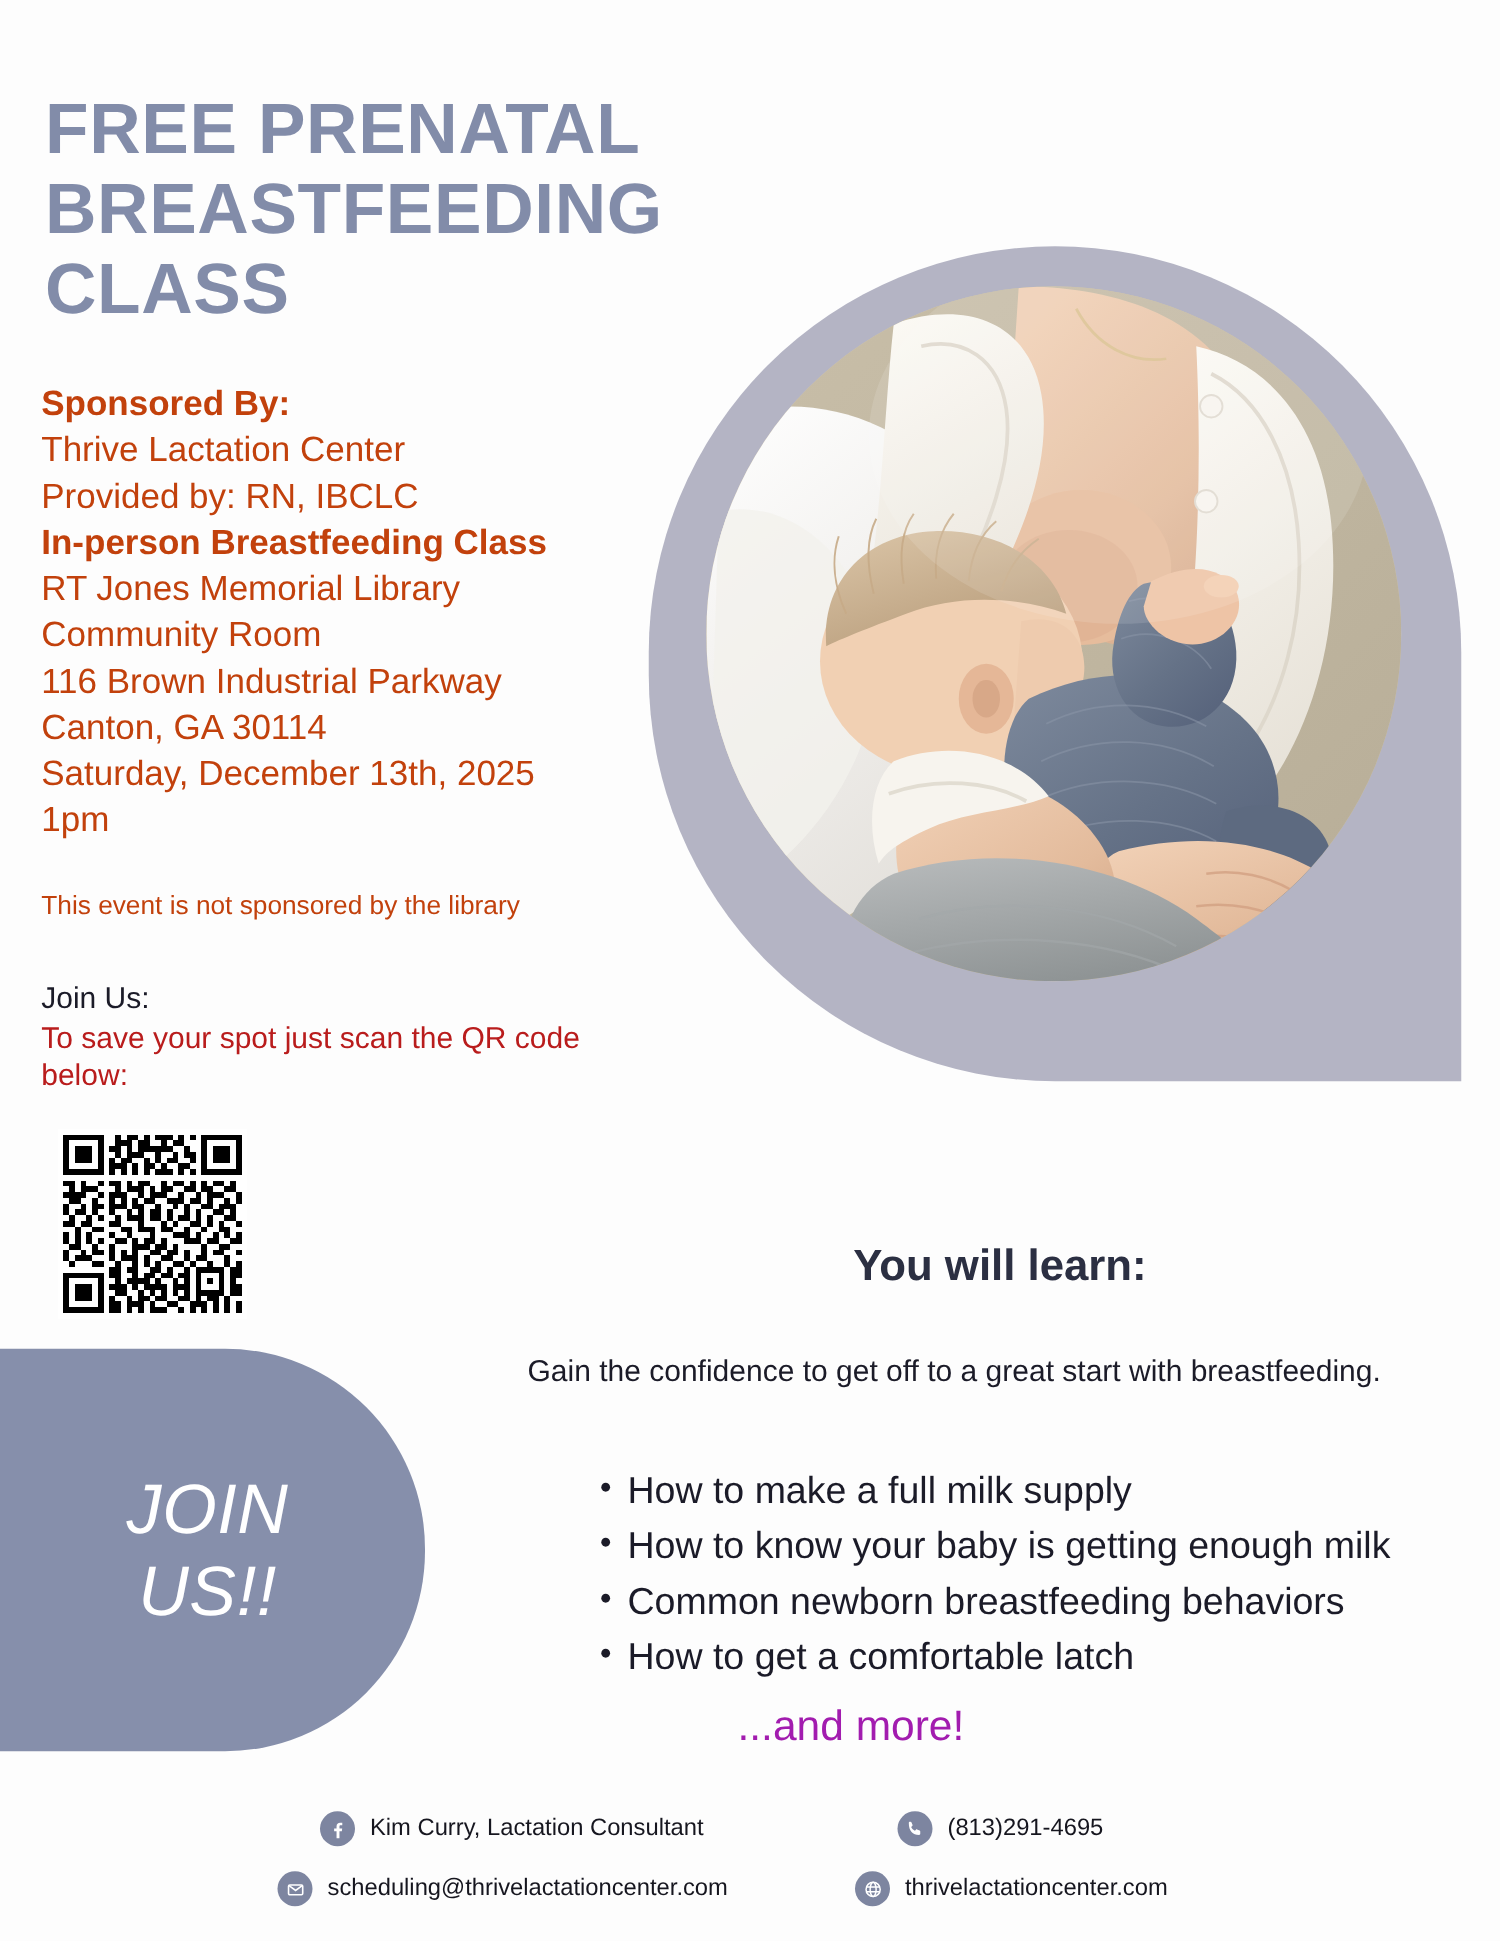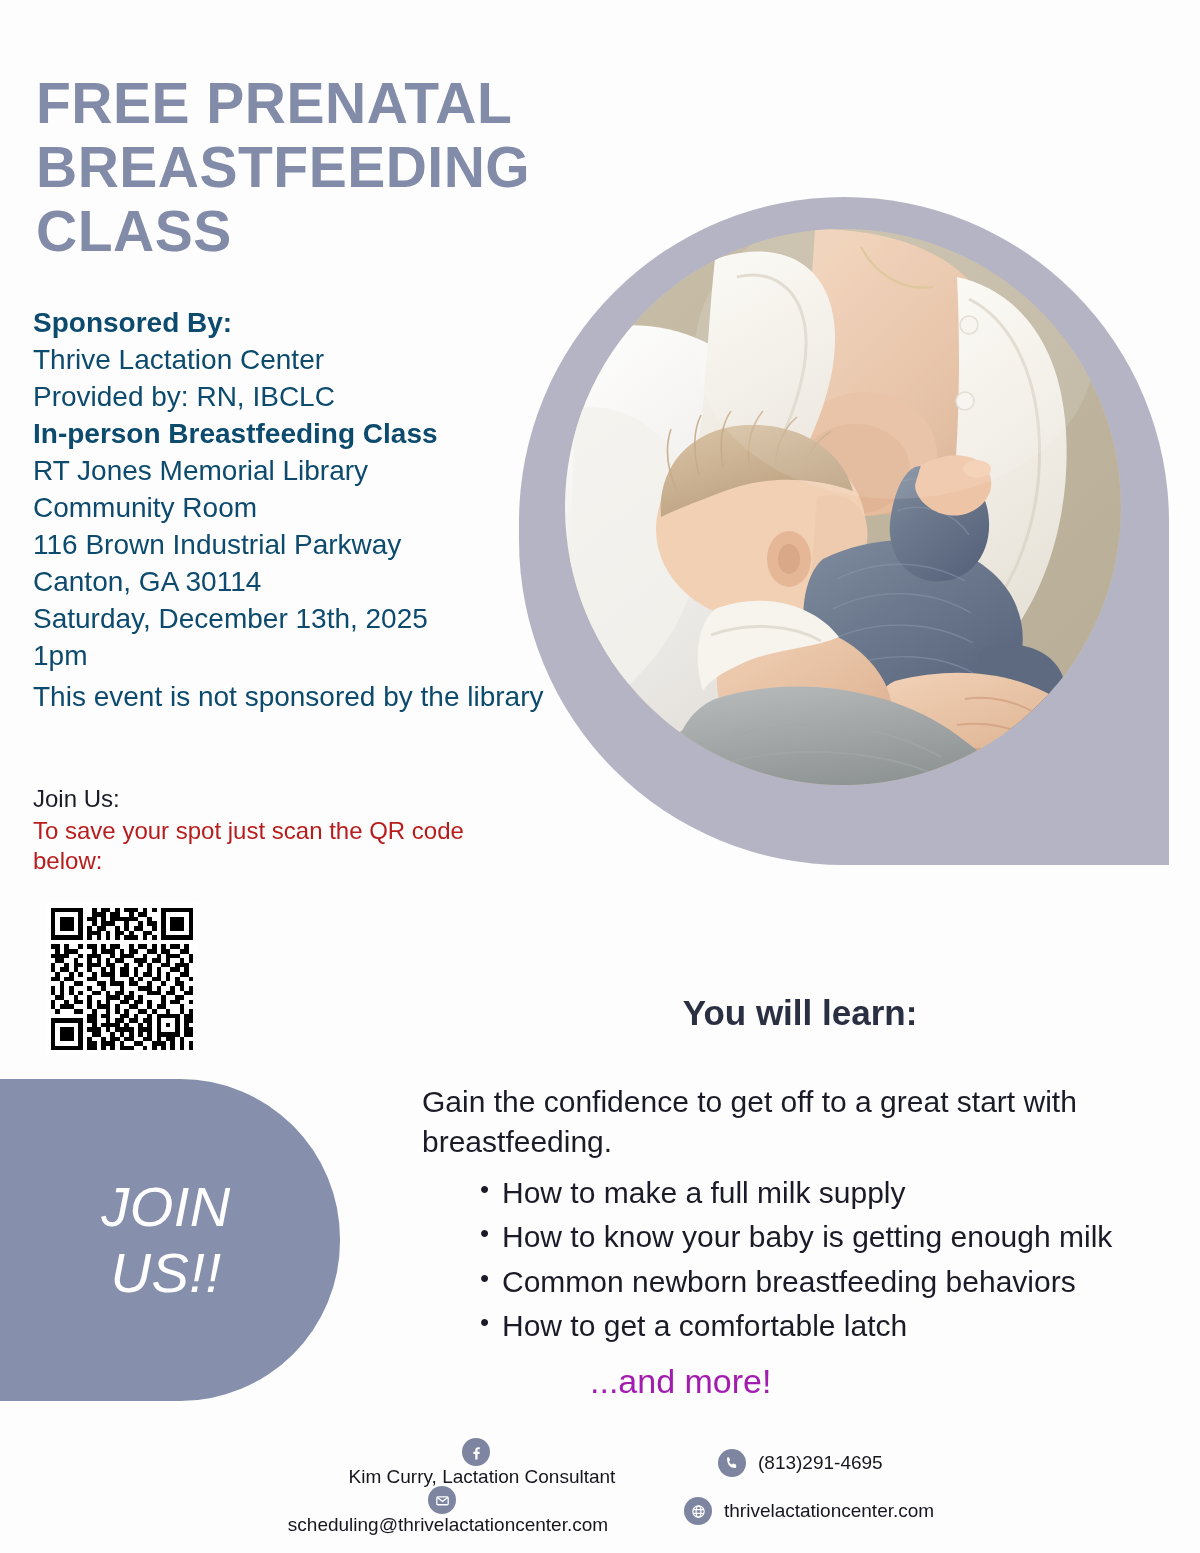--- a/index.html
+++ b/index.html
@@ -34,30 +34,31 @@
   
   .details {
     position: absolute;
     left: 33px;
     top: 305px;
     width: 500px;
   }
   .details .line {
     font-size: 28px;
     line-height: 1.32;
-    color: #0c4a6e;
+    color: #c2410c;
     white-space: nowrap;
   }
   .details .line.bold {
     font-weight: bold;
   }
   .details .line.small {
-    font-size: 28px;
+    font-size: 21px;
     line-height: 1.3;
     padding-top: 4px;
+    margin-top: 32px;
   }
 
   
   .joinus-text {
     position: absolute;
     left: 33px;
     top: 782px;
     width: 480px;
   }
   .joinus-text .heading {
@@ -137,21 +138,21 @@
     text-align: center;
     font-size: 35px;
     font-weight: bold;
     color: #2b2f42;
   }
   .learn-intro {
     position: absolute;
     left: 422px;
     top: 1082px;
     width: 740px;
-    font-size: 30px;
+    font-size: 24px;
     line-height: 1.33;
     color: #1b1b28;
   }
   .learn-list {
     position: absolute;
     left: 452px;
     top: 1171px;
     width: 730px;
     margin: 0;
     padding: 0 0 0 28px;
@@ -191,21 +192,21 @@
   .footer-row {
     display: flex;
     align-items: center;
     height: 40px;
     margin-bottom: 8px;
   }
   .footer-col {
     display: flex;
     align-items: center;
   }
-  .footer-col.col-left { width: 452px; flex-direction: column; }
+  .footer-col.col-left { width: 452px; }
   .f-icon {
     width: 28px;
     height: 28px;
     flex: 0 0 28px;
     border-radius: 50%;
     background: #7d85a0;
     display: flex;
     align-items: center;
     justify-content: center;
     margin-right: 12px;

